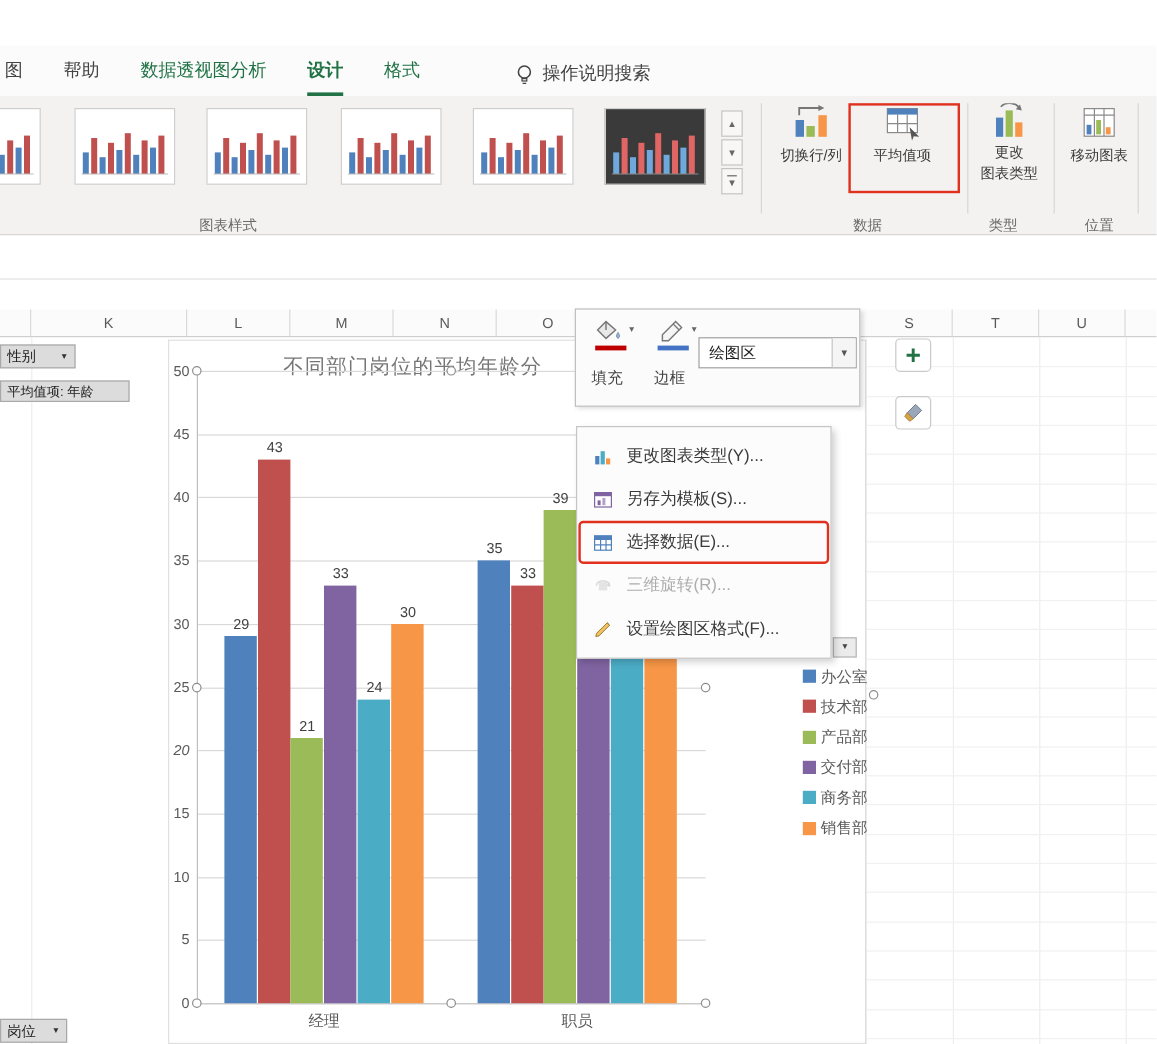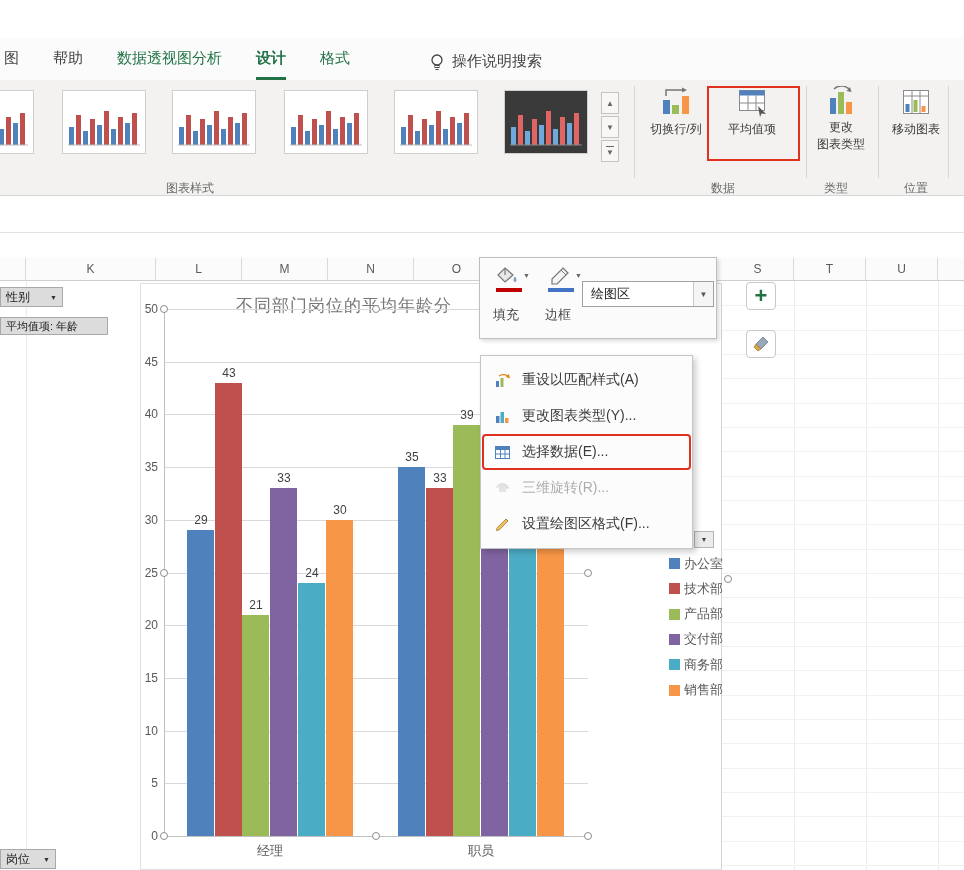--- a/index.html
+++ b/index.html
@@ -352,21 +352,21 @@
     <div id="plot-build"></div>
     <div id="legend-field-btn">▼</div>
   <div class="ylabel" style="top: 545px;">0</div>
       <div class="gridline" style="top: 499px;"></div>
       <div class="ylabel" style="top: 492px;">5</div>
       <div class="gridline" style="top: 447px;"></div>
       <div class="ylabel" style="top: 440px;">10</div>
       <div class="gridline" style="top: 394px;"></div>
       <div class="ylabel" style="top: 387px;">15</div>
       <div class="gridline" style="top: 341px;"></div>
-      <div class="ylabel" style="top: 334px;">20</div>
+      <div class="ylabel" style="top: 334px; font-style: italic;">20</div>
       <div class="gridline" style="top: 289px;"></div>
       <div class="ylabel" style="top: 282px;">25</div>
       <div class="gridline" style="top: 236px;"></div>
       <div class="ylabel" style="top: 229px;">30</div>
       <div class="gridline" style="top: 183px;"></div>
       <div class="ylabel" style="top: 176px;">35</div>
       <div class="gridline" style="top: 130px;"></div>
       <div class="ylabel" style="top: 123px;">40</div>
       <div class="gridline" style="top: 78px;"></div>
       <div class="ylabel" style="top: 71px;">45</div>
@@ -465,37 +465,37 @@
     <div id="mt-combo">
       <span class="txt">绘图区</span>
       <span class="dd">▼</span>
     </div>
   </div>
 
   <div id="contextmenu" class="abs">
       <div class="menu-item">
         <span class="mi-icon">
           <svg width="17" height="17" viewBox="0 0 17 17">
-            <rect x="2" y="9" width="3" height="6" fill="#4f81bd"></rect>
-            <rect x="6.5" y="6" width="3" height="9" fill="#9bbb59"></rect>
-            <path d="M5 4 A6 4.5 0 0 1 15 5.5" fill="none" stroke="#e08214" stroke-width="1.3"></path>
-            <path d="M15 2 L15.8 6.2 L11.8 5 Z" fill="#e08214"></path>
+            <rect x="2" y="8" width="3.5" height="7" fill="#4f81bd"></rect>
+            <rect x="6.5" y="4" width="3.5" height="11" fill="#4bacc6"></rect>
+            <rect x="11" y="10" width="3.5" height="5" fill="#f79646"></rect>
           </svg>
         </span>
-        <span class="mi-label">重设以匹配样式(A)</span>
+        <span class="mi-label">更改图表类型(Y)...</span>
       </div>
       <div class="menu-item">
         <span class="mi-icon">
           <svg width="17" height="17" viewBox="0 0 17 17">
-            <rect x="2" y="8" width="3.5" height="7" fill="#4f81bd"></rect>
-            <rect x="6.5" y="4" width="3.5" height="11" fill="#4bacc6"></rect>
-            <rect x="11" y="10" width="3.5" height="5" fill="#f79646"></rect>
+            <rect x="1.5" y="2.5" width="14" height="12" fill="#fff" stroke="#8064a2"></rect>
+            <rect x="1.5" y="2.5" width="14" height="3" fill="#8064a2"></rect>
+            <rect x="4" y="9" width="2.5" height="4" fill="#8064a2"></rect>
+            <rect x="8" y="7" width="2.5" height="6" fill="#b2a1c7"></rect>
           </svg>
         </span>
-        <span class="mi-label">更改图表类型(Y)...</span>
+        <span class="mi-label">另存为模板(S)...</span>
       </div>
       <div class="menu-item">
         <span class="mi-icon">
           <svg width="17" height="17" viewBox="0 0 17 17">
             <rect x="1.5" y="2.5" width="14" height="12" fill="#fff" stroke="#4f81bd"></rect>
             <rect x="1.5" y="2.5" width="14" height="3.5" fill="#4f81bd"></rect>
             <line x1="6.5" y1="6" x2="6.5" y2="14.5" stroke="#4f81bd"></line>
             <line x1="11" y1="6" x2="11" y2="14.5" stroke="#4f81bd"></line>
             <line x1="1.5" y1="10" x2="15.5" y2="10" stroke="#4f81bd"></line>
           </svg>

